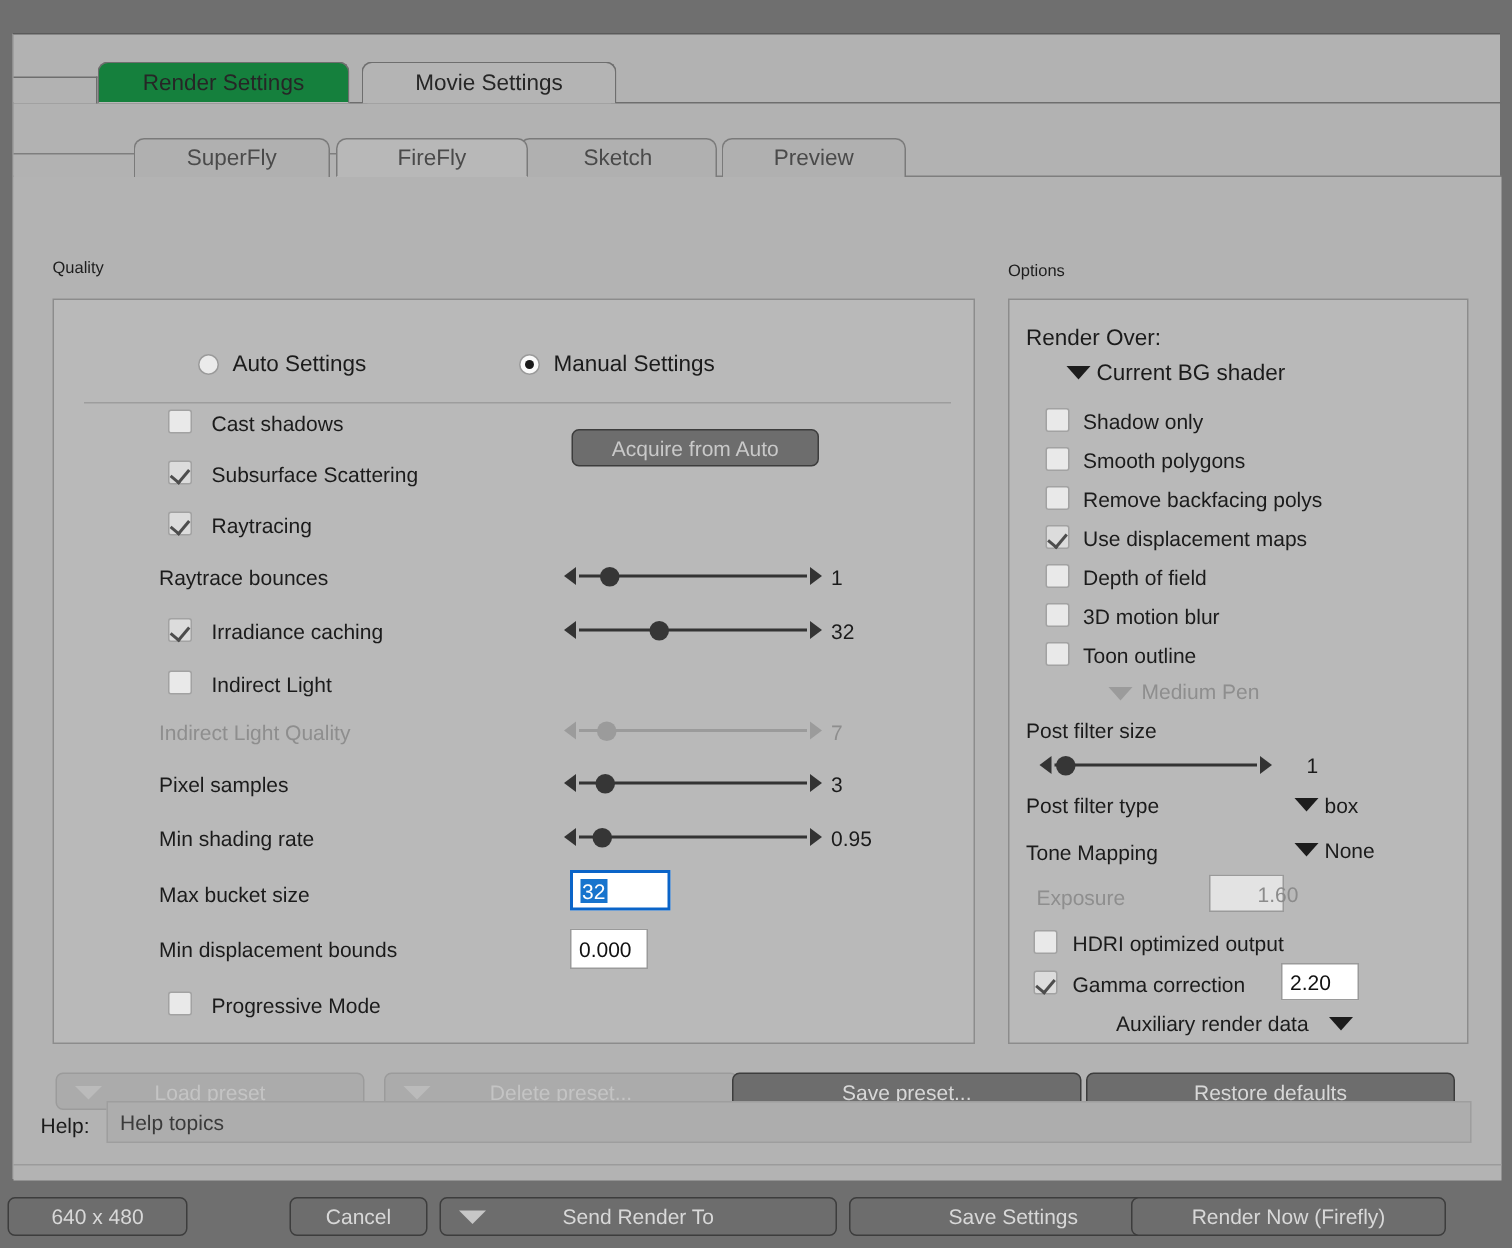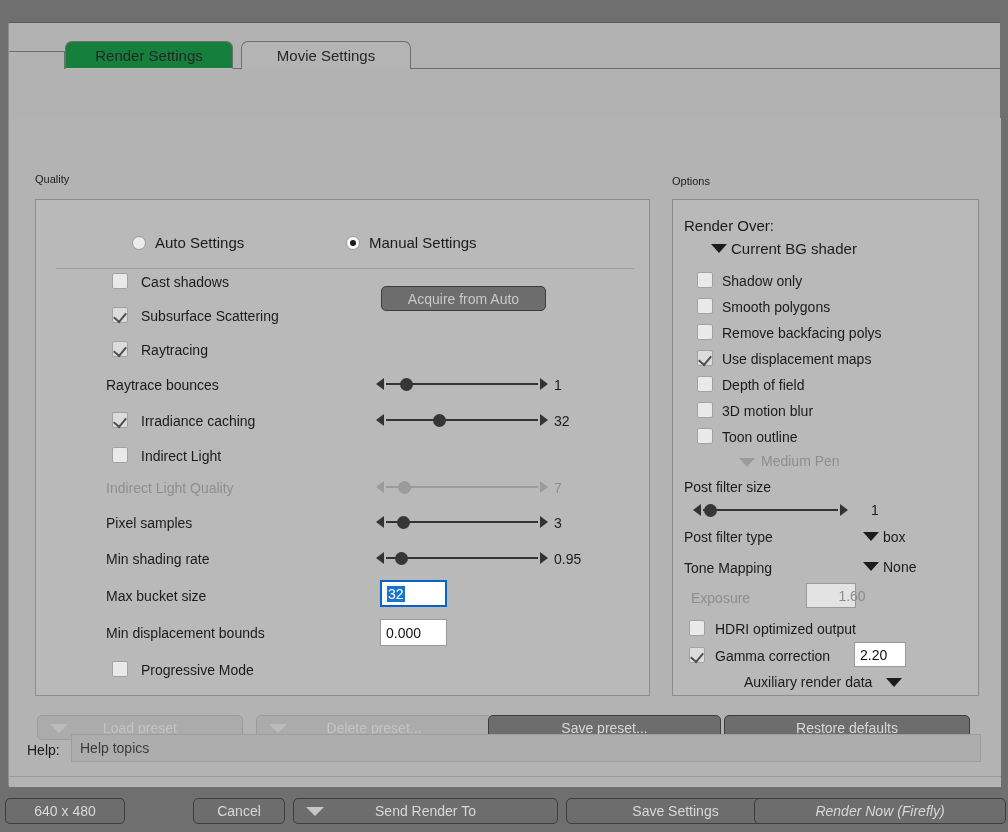--- a/index.html
+++ b/index.html
@@ -208,20 +208,36 @@
       <div class="tabline1"></div>
       <div class="tabstub"></div>
       <div class="tab1 active" style="left:56px; width:168px;">
         <span>Render Settings</span>
       </div>
       <div class="tab1" style="left:232px; width:170px;">
         <span>Movie Settings</span>
       </div>
     </div>
 
+    <div class="tabstrip2">
+      <div class="tabline2"></div>
+      <div class="tabstub2"></div>
+      <div class="tab2" style="left:80px; width:131px;">
+        <span>SuperFly</span>
+      </div>
+      <div class="tab2 active" style="left:215px; width:128px;">
+        <span>FireFly</span>
+      </div>
+      <div class="tab2" style="left:337px; width:132px;">
+        <span>Sketch</span>
+      </div>
+      <div class="tab2" style="left:472px; width:123px;">
+        <span>Preview</span>
+      </div>
+    </div>
 
     <div class="content">
 
       <div class="section-title" style="left:26px; top:55px;">Quality</div>
 
       <div class="groupbox" style="left:26px; top:81px; width:615px; height:497px;">
 
         <div class="radio" style="left:96px; top:36px;"></div>
         <div class="lbl" style="left:119px; top:34px; font-size:15px;">Auto Settings</div>
 
@@ -291,21 +307,21 @@
           <div class="knob" style="left:19px;"></div>
         </div>
         <div class="sval" style="left:518px; top:351px;">0.95</div>
 
         <div class="lbl" style="left:70px; top:388px;">Max bucket size</div>
         <div class="field focus" style="left:344px; top:380px; width:67px; height:27px;">
           <span class="sel">32</span>
         </div>
 
         <div class="lbl" style="left:70px; top:425px;">Min displacement bounds</div>
-        <div class="field" style="left:344px; top:419px; width:67px; height:27px;">
+        <div class="field" style="left:344px; top:419px; width:52px; height:27px;">
           <span>0.000</span>
         </div>
 
         <div class="cb" style="left:76px; top:461px;"></div>
         <div class="lbl" style="left:105px; top:462px;">Progressive Mode</div>
       </div>
 
       <div class="section-title" style="left:663px; top:57px;">Options</div>
 
       <div class="groupbox" style="left:663px; top:81px; width:307px; height:497px;">
@@ -405,18 +421,18 @@
     <div class="btn" style="left:193px; top:8px; width:92px; height:26px;">
       <span>Cancel</span>
     </div>
     <div class="btn" style="left:293px; top:8px; width:265px; height:26px;">
       <span class="dtri"></span>
       <span>Send Render To</span>
     </div>
     <div class="btn" style="left:566px; top:8px; width:219px; height:26px;">
       <span>Save Settings</span>
     </div>
-    <div class="btn" style="left:754px; top:8px; width:252px; height:26px;font-style:italic;">
+    <div class="btn" style="left:754px; top:8px; width:210px; height:26px;">
       <span>Render Now (Firefly)</span>
     </div>
   </div>
 
 </div>
 
 </body></html>

